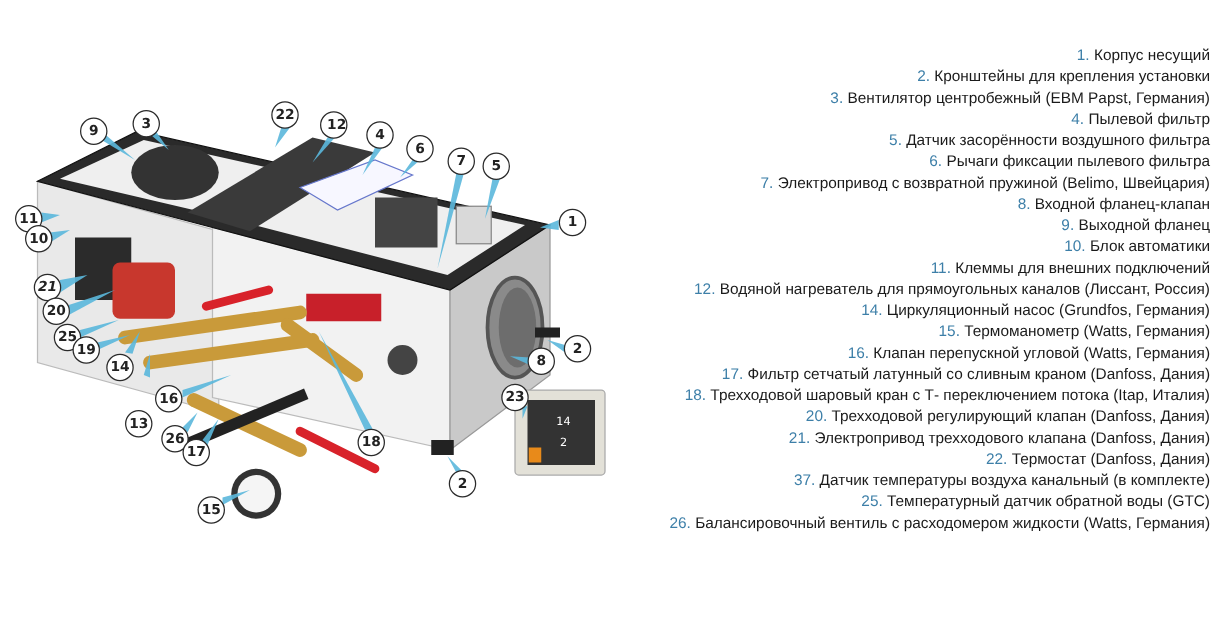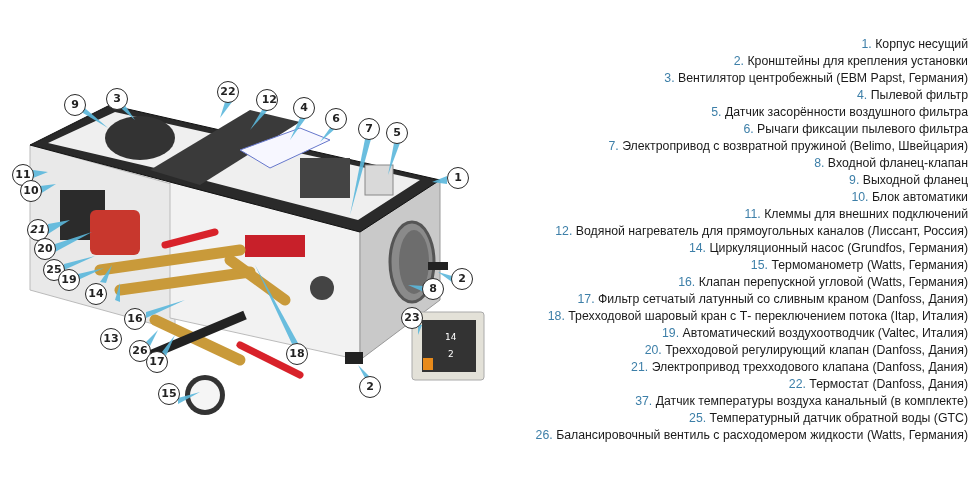--- a/index.html
+++ b/index.html
@@ -118,21 +118,21 @@
   <div class="callout" style="left:20px;top:180px;">10</div>
   <div class="callout" style="left:27px;top:219px;font-style:italic;">21</div>
   <div class="callout" style="left:34px;top:238px;">20</div>
   <div class="callout" style="left:43px;top:259px;">25</div>
   <div class="callout" style="left:58px;top:269px;">19</div>
   <div class="callout" style="left:85px;top:283px;">14</div>
   <div class="callout" style="left:100px;top:300px;margin-top:28px;">13</div>
   <div class="callout" style="left:124px;top:308px;">16</div>
   <div class="callout" style="left:129px;top:340px;">26</div>
   <div class="callout" style="left:146px;top:351px;">17</div>
-  <div class="callout" style="left:158px;top:383px;">15</div>
+  <div class="callout" style="left:158px;top:397px;">15</div>
   <div class="callout" style="left:286px;top:343px;">18</div>
   <div class="callout" style="left:451px;top:268px;">2</div>
   <div class="callout" style="left:422px;top:278px;">8</div>
   <div class="callout" style="left:401px;top:307px;">23</div>
   <div class="callout" style="left:359px;top:376px;">2</div>
 </div>
 
 <ol id="legend">
   <li><span class="num">1.</span> <span>Корпус несущий</span></li>
   <li><span class="num">2.</span> <span>Кронштейны для крепления установки</span></li>
@@ -144,20 +144,19 @@
   <li><span class="num">8.</span> <span>Входной фланец-клапан</span></li>
   <li><span class="num">9.</span> <span>Выходной фланец</span></li>
   <li><span class="num">10.</span> <span>Блок автоматики</span></li>
   <li><span class="num">11.</span> <span>Клеммы для внешних подключений</span></li>
   <li><span class="num">12.</span> <span>Водяной нагреватель для прямоугольных каналов (Лиссант, Россия)</span></li>
   <li><span class="num">14.</span> <span>Циркуляционный насос (Grundfos, Германия)</span></li>
   <li><span class="num">15.</span> <span>Термоманометр (Watts, Германия)</span></li>
   <li><span class="num">16.</span> <span>Клапан перепускной угловой (Watts, Германия)</span></li>
   <li><span class="num">17.</span> <span>Фильтр сетчатый латунный со сливным краном (Danfoss, Дания)</span></li>
   <li><span class="num">18.</span> <span>Трехходовой шаровый кран с Т- переключением потока (Itap, Италия)</span></li>
-  <li><span class="num">19.</span> <span>Автоматический воздухоотводчик (Valtec, Италия)</span></li>
   <li><span class="num">20.</span> <span>Трехходовой регулирующий клапан (Danfoss, Дания)</span></li>
   <li><span class="num">21.</span> <span>Электропривод трехходового клапана (Danfoss, Дания)</span></li>
   <li><span class="num">22.</span> <span>Термостат (Danfoss, Дания)</span></li>
   <li><span class="num">37.</span> <span>Датчик температуры воздуха канальный (в комплекте)</span></li>
   <li><span class="num">25.</span> <span>Температурный датчик обратной воды (GTC)</span></li>
   <li><span class="num">26.</span> <span>Балансировочный вентиль с расходомером жидкости (Watts, Германия)</span></li>
 </ol>
 
 </body></html>

